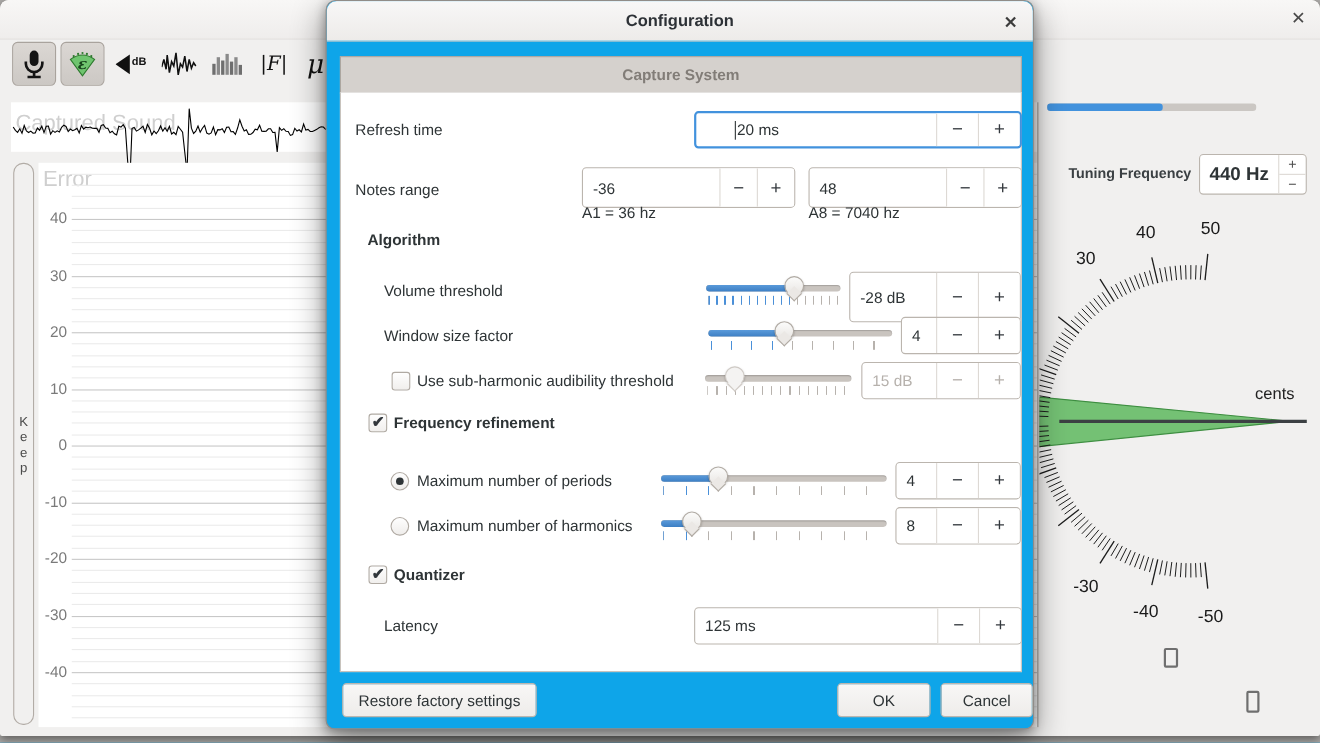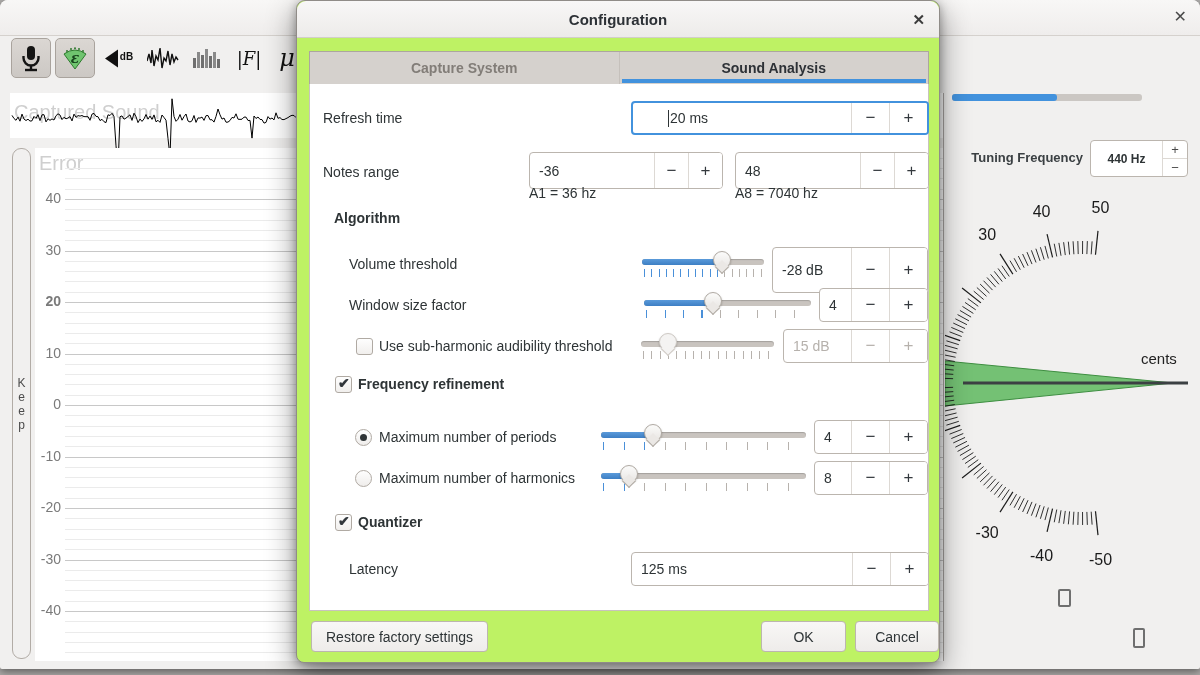--- a/index.html
+++ b/index.html
@@ -41,31 +41,31 @@
 
   
   .prog{position:absolute;left:952px;top:94px;width:190px;height:7px;background:#cbc7c3;border-radius:3px;}
   #progress-fill{height:100%;border-radius:3px;background:#4292dd;}
   .stab{position:absolute;left:945px;top:111px;width:243px;height:20px;background:#b45050;
     display:flex;align-items:center;justify-content:center;font-size:14px;font-weight:bold;color:#7c2b2b;
     padding-right:56px;box-sizing:border-box;}
   .tunlab{position:absolute;left:945px;top:150px;width:138px;text-align:right;font-size:13px;font-weight:bold;color:#3b4043;}
   .vspin{position:absolute;left:1090px;top:140px;width:98px;height:37px;display:flex;background:#fff;
     border:1px solid #bbb5ae;border-radius:4px;overflow:hidden;box-sizing:border-box;}
-  .vspin .val{flex:1;display:flex;align-items:center;justify-content:center;font-size:12px;font-weight:bold;color:#2e3436;}
+  .vspin .val{flex:1;display:flex;align-items:center;justify-content:center;font-size:17px;font-weight:bold;color:#2e3436;}
   .vspin .col{width:24px;border-left:1px solid #ddd9d4;display:flex;flex-direction:column;}
   .vspin .col div{flex:1;display:flex;align-items:center;justify-content:center;font-size:13px;color:#4a4a4a;}
   .vspin .col div:first-child{border-bottom:1px solid #ddd9d4;}
   #gauge-svg{position:absolute;left:945px;top:185px;}
   #gauge-svg text{font:16px "Liberation Sans",sans-serif;fill:#1a1a1a;}
   .cents{position:absolute;left:1141px;top:350px;font-size:15px;color:#222;}
   .tofu{position:absolute;border:2px solid #6f6f6f;border-radius:2px;}
 
   
-  .dialog{position:absolute;left:296px;top:0;width:644px;height:663px;background:#bef264;
+  .dialog{position:absolute;left:296px;top:0;width:644px;height:663px;background:#0ea5e9;
     border:1px solid #908c88;border-radius:9px 9px 8px 8px;box-sizing:border-box;
     box-shadow:0 10px 30px rgba(0,0,0,.45),0 2px 10px rgba(0,0,0,.3);}
   .dlg-title{position:absolute;top:0;left:0;right:0;height:36px;background:linear-gradient(#f8f7f7,#edebe9);
     border-bottom:1px solid #d2cec9;border-radius:9px 9px 0 0;display:flex;align-items:center;justify-content:center;
     font-size:15px;font-weight:bold;color:#2d3136;}
   .dlg-close{position:absolute;right:14px;top:10px;font-size:15px;color:#3c3c3c;}
   .tabbar{position:absolute;left:12px;top:50px;width:620px;height:34px;display:flex;background:#d5d1cd;
     border:1px solid #aca69f;box-sizing:border-box;}
   .tab{flex:1;position:relative;display:flex;align-items:center;justify-content:center;
     font-size:14px;font-weight:bold;color:#827d78;border-right:1px solid #c5c0bb;}
@@ -186,21 +186,21 @@
 
     <div class="keep">K
 e
 e
 p</div>
     <div class="err">
       <span class="err-title">Error</span>
       <div id="error-ylabels">
           <div class="ylab" style="top: 42px;">40</div>
           <div class="ylab" style="top: 93.5px;">30</div>
-          <div class="ylab" style="top: 145px; font-weight: bold;">20</div>
+          <div class="ylab" style="top: 145px;">20</div>
           <div class="ylab" style="top: 196.5px;">10</div>
           <div class="ylab" style="top: 248px;">0</div>
           <div class="ylab" style="top: 299.5px;">-10</div>
           <div class="ylab" style="top: 351px;">-20</div>
           <div class="ylab" style="top: 402.5px;">-30</div>
           <div class="ylab" style="top: 454px;">-40</div>
         </div>
       <div id="error-grid">
           <div class="gl" style="top: 9.8px;"></div>
           <div class="gl" style="top: 20.1px;"></div>
@@ -385,21 +385,20 @@
   </div>
 
   <div class="dialog">
     <div class="dlg-title">
       <span>Configuration</span>
       <span class="dlg-close">✕</span>
     </div>
 
     <div class="tabbar">
       <div class="tab">Capture System</div>
-      <div class="tab active">Sound Analysis</div>
     </div>
 
     <div class="page"></div>
 
     <div class="lbl" style="left:26px;top:117px;">Refresh time</div>
     <div class="spin focused" style="left:334px;top:100px;width:298px;height:34px;">
       <div class="val">
         <div class="caret"></div>
         <span>20 ms</span>
       </div>

